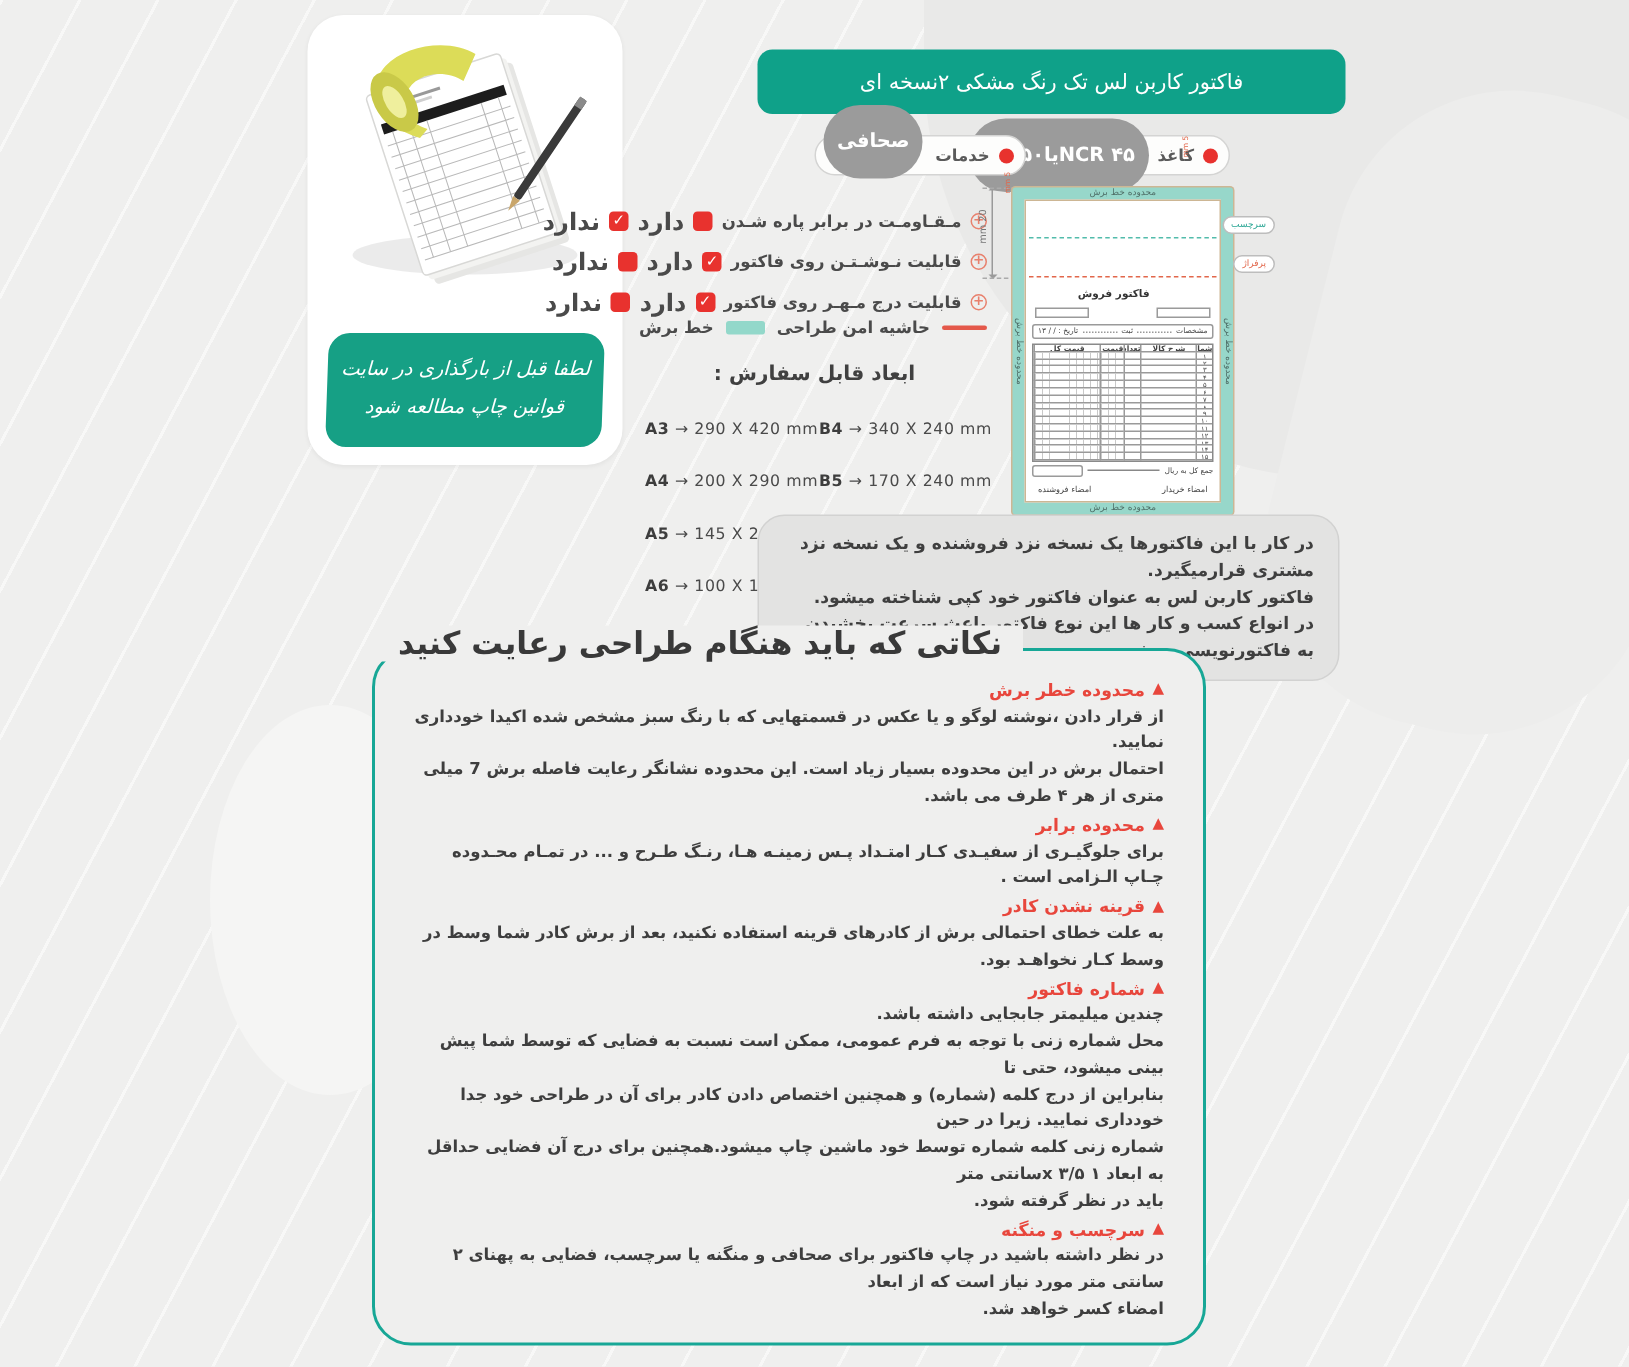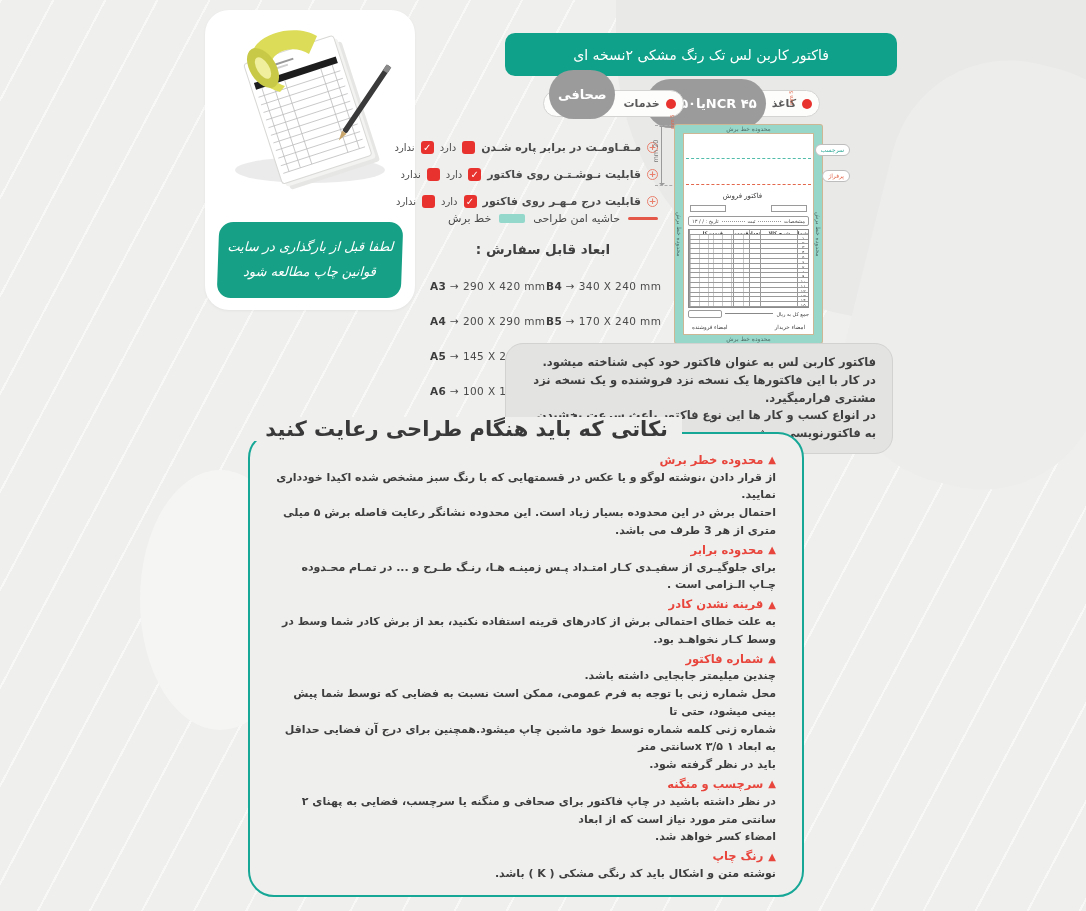--- a/index.html
+++ b/index.html
@@ -60,27 +60,27 @@
   .feature-row { display:flex; align-items:center; gap:6px; height:19px; margin-bottom:8px; }
   .plus-icon {
     width:11px; height:11px; flex:none; border:1px solid #e8806d; border-radius:50%;
     color:#e8806d; font-size:9px; line-height:9px; text-align:center; font-weight:bold;
   }
   .feature-label { flex:1; font-size:11px; font-weight:bold; color:#4a4a4a; white-space:nowrap; }
   .cb {
     width:13px; height:13px; flex:none; background:#e8322e; border-radius:3px;
     color:#fff; font-size:10px; line-height:13px; text-align:center; font-weight:bold; cursor:pointer;
   }
-  .opt-label { font-size:10px; font-weight:normal; color:#4a4a4a; }
+  .opt-label { font-size:16px; font-weight:bold; color:#4a4a4a; }
 
   
   .legend { position:absolute; left:426px; top:212px; width:232px; display:flex; align-items:center; gap:8px; z-index:2; }
   .legend .line-swatch { width:30px; height:3px; background:#e4584a; border-radius:2px; flex:none; }
   .legend .cut-swatch  { width:26px; height:9px; background:#93d8ca; border-radius:2px; flex:none; }
-  .legend span { font-size:11px; font-weight:normal; color:#4a4a4a; }
+  .legend span { font-size:11px; font-weight:bold; color:#4a4a4a; }
 
   
   .sizes-title { position:absolute; left:430px; top:241px; width:226px; text-align:center; font-size:13.5px; font-weight:bold; color:#404040; z-index:2; }
   .sizes-col { position:absolute; top:264px; z-index:2; direction:ltr; }
   .sizes-col.col-a { left:430px; width:112px; }
   .sizes-col.col-b { left:546px; width:118px; }
   .size-item { height:19px; font-size:10.5px; color:#4a4a4a; letter-spacing:.4px; white-space:nowrap;margin-top:16px; }
   .size-item b { color:#3d3d3d; font-weight:bold; }
 
   
@@ -96,21 +96,21 @@
   .band-right  { right:0; top:0; bottom:0; width:8px; writing-mode:vertical-rl; text-align:center; line-height:8px; }
   .inner { position:absolute; inset:8px; background:#fff; border:1px solid #cdb694; }
   .dash-teal { position:absolute; left:2px; right:2px; top:24px; border-top:1.5px dashed #52bcab; }
   .dash-red  { position:absolute; left:2px; right:2px; top:50px; border-top:1.5px dashed #e2674b; }
   .side-pill {
     position:absolute; right:-28px; background:#fff; border:1px solid #bdbdbd; border-radius:999px;
     font-size:6px; line-height:8px; padding:1px 5px; white-space:nowrap;
   }
   .pill-glue { top:19px; color:#2ba695; }
   .pill-perf { top:45px; color:#e2674b; }
-  .inv-title { position:absolute; top:58px; left:0; right:12px; text-align:center; font-size:7px; font-weight:normal; color:#333; }
+  .inv-title { position:absolute; top:58px; left:0; right:12px; text-align:center; font-size:7px; font-weight:bold; color:#333; }
   .inv-boxes { position:absolute; top:71px; left:6px; right:6px; display:flex; justify-content:space-between; }
   .inv-boxes i { display:block; width:36px; height:7px; border:.5px solid #9a9a9a; }
   .inv-meta {
     position:absolute; top:82px; left:4px; right:4px; height:10px; border:.5px solid #9a9a9a; border-radius:2px;
     display:flex; align-items:center; gap:3px; padding:0 3px; font-size:5px; color:#444; white-space:nowrap;
   }
   .inv-meta .dotfill { flex:1; border-bottom:.5px dotted #999; height:1px; }
   .inv-table {
     position:absolute; top:95px; left:4px; right:4px; bottom:26px;
     display:grid; grid-template-columns:9% 31% 10% 13% 37%;
@@ -379,35 +379,35 @@
         <span>امضاء خریدار</span>
         <span>امضاء فروشنده</span>
       </div>
     </div>
     <div class="side-pill pill-glue">سرچسب</div>
     <div class="side-pill pill-perf">پرفراژ</div>
   </div>
 </div>
 
 <div class="about-box" id="about-box">
+    <div class="about-line">در کار با این فاکتورها یک نسخه نزد فروشنده و یک نسخه نزد مشتری قرارمیگیرد.</div>
     <div class="about-line">فاکتور کاربن لس به عنوان فاکتور خود کپی شناخته میشود.</div>
-    <div class="about-line">در کار با این فاکتورها یک نسخه نزد فروشنده و یک نسخه نزد مشتری قرارمیگیرد.</div>
     <div class="about-line">در انواع کسب و کار ها این نوع فاکتور باعث سرعت بخشیدن به فاکتورنویسی میشود.</div>
   </div>
 
 <div class="notes-box">
   <div class="notes-heading">نکاتی که باید هنگام طراحی رعایت کنید</div>
   <div class="notes-body" id="notes-body">
       <div class="note-sec">
         <div class="sec-title">
           <span class="tri">▲</span>
           <span>محدوده خطر برش</span>
         </div>
         <div class="sec-line">از قرار دادن ،نوشته لوگو و یا عکس در قسمتهایی که با رنگ سبز مشخص شده اکیدا خودداری نمایید.</div>
-        <div class="sec-line">احتمال برش در این محدوده بسیار زیاد است. این محدوده نشانگر رعایت فاصله برش ۵ میلی متری از هر 3 طرف می باشد.</div>
+        <div class="sec-line">احتمال برش در این محدوده بسیار زیاد است. این محدوده نشانگر رعایت فاصله برش 7 میلی متری از هر ۴ طرف می باشد.</div>
       </div>
       <div class="note-sec">
         <div class="sec-title">
           <span class="tri">▲</span>
           <span>محدوده برابر</span>
         </div>
         <div class="sec-line">برای جلوگیـری از سفیـدی کـار امتـداد پـس زمینـه هـا، رنـگ طـرح و ... در تمـام محـدوده چـاپ الـزامی است .</div>
       </div>
       <div class="note-sec">
         <div class="sec-title">
@@ -416,20 +416,21 @@
         </div>
         <div class="sec-line">به علت خطای احتمالی برش از کادرهای قرینه استفاده نکنید، بعد از برش کادر شما وسط در وسط کـار نخواهـد بود.</div>
       </div>
       <div class="note-sec">
         <div class="sec-title">
           <span class="tri">▲</span>
           <span>شماره فاکتور</span>
         </div>
         <div class="sec-line">چندین میلیمتر جابجایی داشته باشد.</div>
         <div class="sec-line">محل شماره زنی با توجه به فرم عمومی، ممکن است نسبت به فضایی که توسط شما پیش بینی میشود، حتی تا</div>
+        <div class="sec-line">بنابراین از درج کلمه (شماره) و همچنین اختصاص دادن کادر برای آن در طراحی خود جدا خودداری نمایید. زیرا در حین</div>
         <div class="sec-line">شماره زنی کلمه شماره توسط خود ماشین چاپ میشود.همچنین برای درج آن فضایی حداقل به ابعاد ۱ x ۳/۵سانتی متر</div>
         <div class="sec-line">باید در نظر گرفته شود.</div>
       </div>
       <div class="note-sec">
         <div class="sec-title">
           <span class="tri">▲</span>
           <span>سرچسب و منگنه</span>
         </div>
         <div class="sec-line">در نظر داشته باشید در چاپ فاکتور برای صحافی و منگنه یا سرچسب، فضایی به پهنای ۲ سانتی متر مورد نیاز است که از ابعاد</div>
         <div class="sec-line">امضاء کسر خواهد شد.</div>

